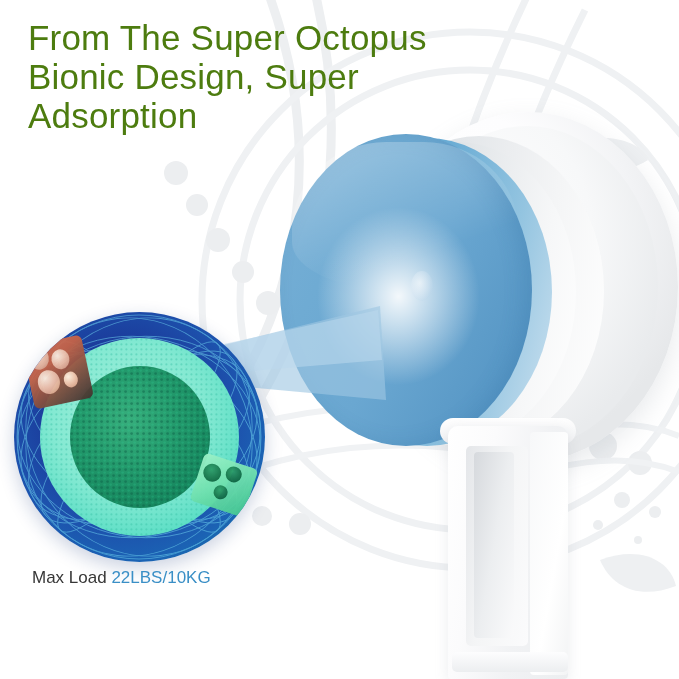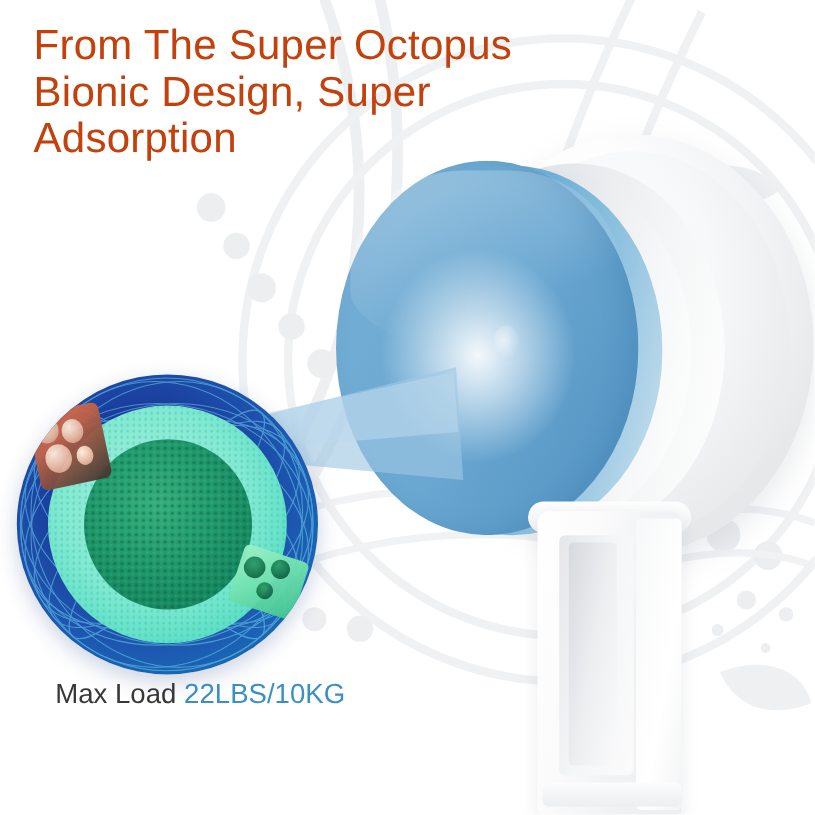--- a/index.html
+++ b/index.html
@@ -7,21 +7,21 @@
 
   #stage{position:relative;width:679px;height:679px;background:#ffffff;overflow:hidden;}
 
   
   .bg-layer{position:absolute;inset:0;pointer-events:none;}
 
   
   #headline{
     position:absolute;left:28px;top:18px;width:520px;
     font-size:35px;line-height:39px;font-weight:400;
-    color:#c2410c;letter-spacing:0.2px;white-space:pre-line;
+    color:#4d7c0f;letter-spacing:0.2px;white-space:pre-line;
   }
 
   
   #product{position:absolute;left:268px;top:96px;width:411px;height:583px;}
 
   
   .housing{
     position:absolute;left:110px;top:16px;width:300px;height:350px;
     border-radius:50% 50% 50% 50%/50% 50% 50% 50%;
     background:
@@ -139,22 +139,22 @@
   .octo-bump{position:absolute;border-radius:50%;background:radial-gradient(circle at 36% 30%,#ffeede 0%,#f2c3ab 45%,#cf8f76 100%);}
   .green-patch{
     position:absolute;left:182px;top:148px;width:56px;height:50px;
     background:linear-gradient(140deg,#9ef2c8 0%,#6fe0ae 50%,#41c58e 100%);
     transform:rotate(18deg);border-radius:5px;opacity:0.95;
   }
   .green-bump{position:absolute;border-radius:50%;background:radial-gradient(circle at 40% 34%,#2e9e6a,#11663f 80%);}
 
   
   #caption{
-    position:absolute;left:46px;top:566px;width:300px;
-    font-size:23px;line-height:24px;color:#373737;white-space:nowrap;
+    position:absolute;left:32px;top:566px;width:300px;
+    font-size:17px;line-height:24px;color:#373737;white-space:nowrap;
   }
   #caption .accent{color:#3a8fc6;}
 </style>
 </head>
 <body>
 
 <div id="stage">
 
   <svg class="bg-layer" viewBox="0 0 679 679" width="679" height="679" aria-hidden="true">
     <defs>

